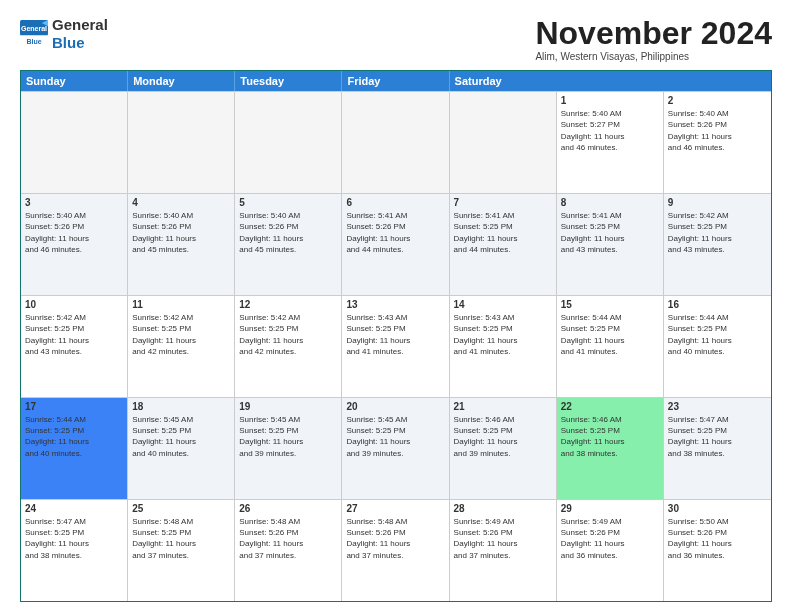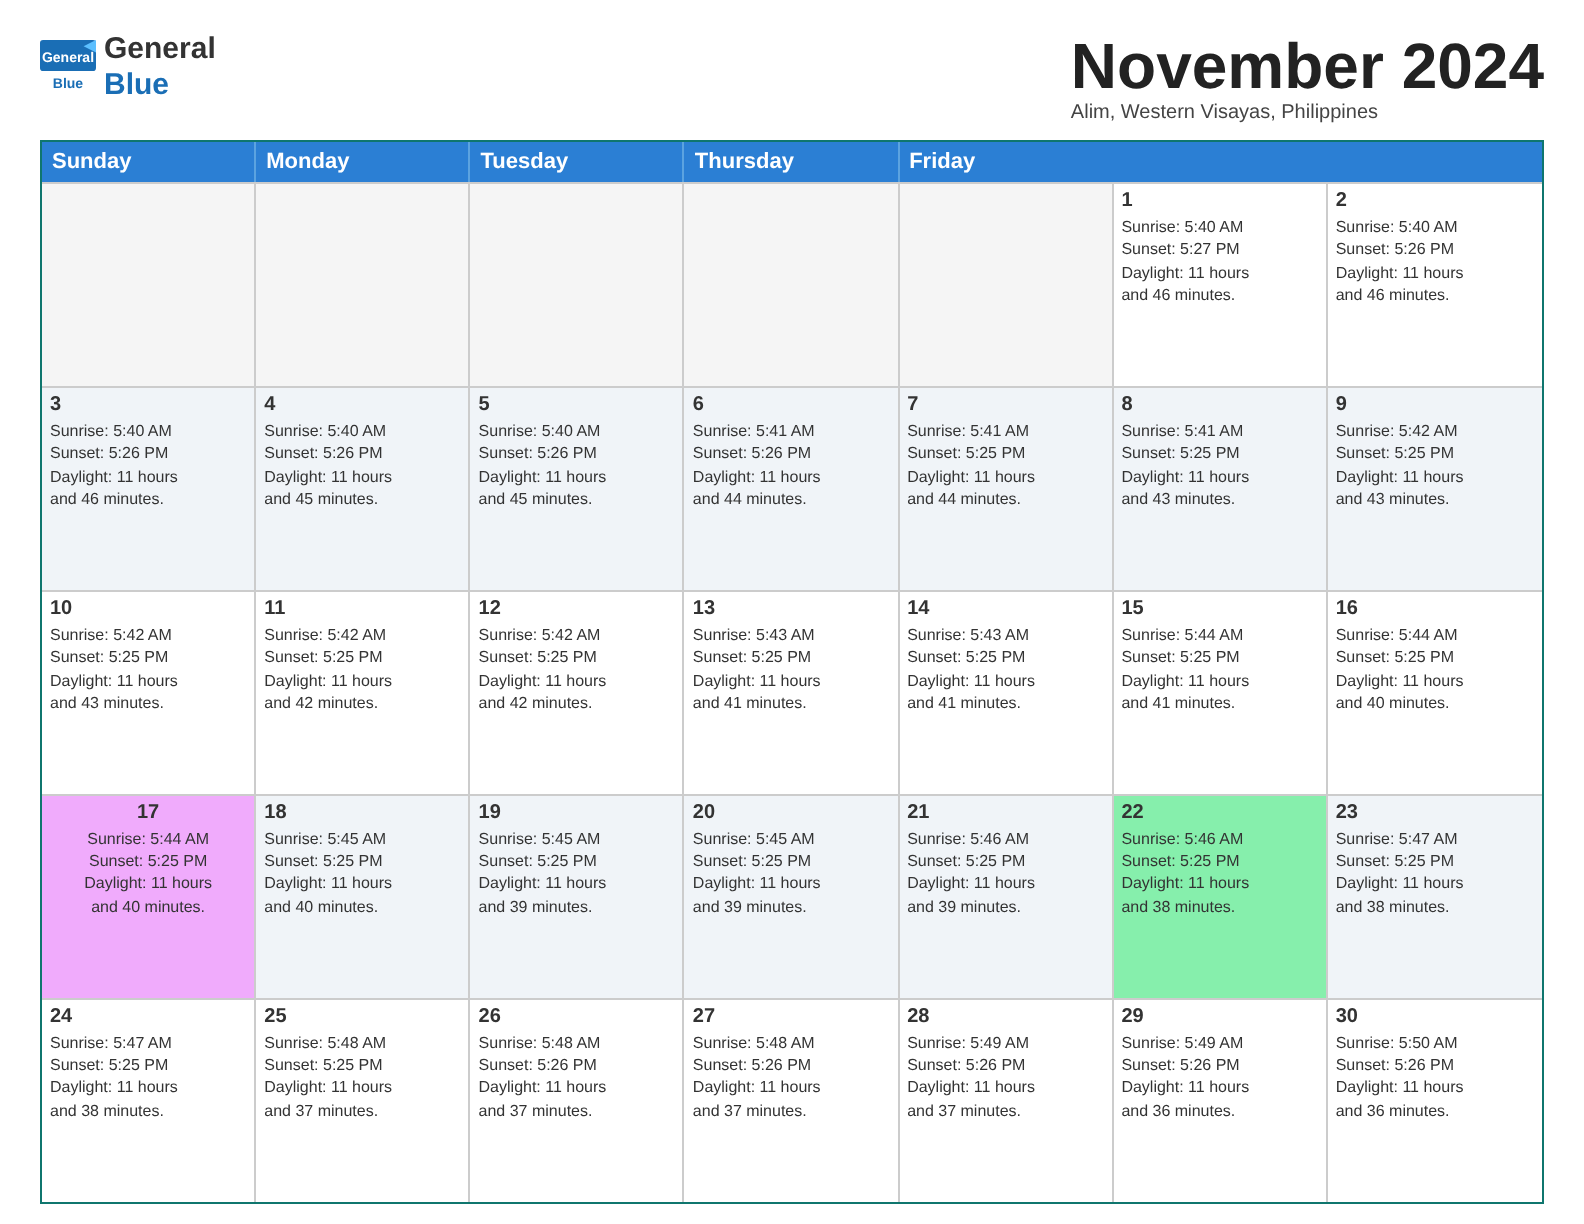--- a/index.html
+++ b/index.html
@@ -129,22 +129,22 @@
       <div class="month-title">November 2024</div>
       <div class="location">Alim, Western Visayas, Philippines</div>
     </div>
   </div>
 
   <div class="calendar">
     <div class="cal-header" id="cal-header">
         <div class="cal-header-cell">Sunday</div>
         <div class="cal-header-cell">Monday</div>
         <div class="cal-header-cell">Tuesday</div>
-        <div class="cal-header-cell">Thursday</div>
         <div class="cal-header-cell">Friday</div>
+        <div class="cal-header-cell">Saturday</div>
       </div>
     <div class="cal-body" id="cal-body">
         <div class="cal-row">
           <div class="cal-cell empty"></div>
           <div class="cal-cell empty"></div>
           <div class="cal-cell empty"></div>
           <div class="cal-cell empty"></div>
           <div class="cal-cell empty"></div>
           <div class="cal-cell">
             <span class="day-num">1</span>
@@ -257,21 +257,21 @@
           </div>
           <div class="cal-cell">
             <span class="day-num">16</span>
             <div class="day-info" style="white-space: pre-line;">Sunrise: 5:44 AM
 Sunset: 5:25 PM
 Daylight: 11 hours
 and 40 minutes.</div>
           </div>
         </div>
         <div class="cal-row">
-          <div class="cal-cell" style="background: #f0abfc; text-align: center;">
+          <div class="cal-cell" style="background: #3b82f6;">
             <span class="day-num">17</span>
             <div class="day-info" style="white-space: pre-line;">Sunrise: 5:44 AM
 Sunset: 5:25 PM
 Daylight: 11 hours
 and 40 minutes.</div>
           </div>
           <div class="cal-cell" style="background: rgb(240, 244, 248);">
             <span class="day-num">18</span>
             <div class="day-info" style="white-space: pre-line;">Sunrise: 5:45 AM
 Sunset: 5:25 PM

